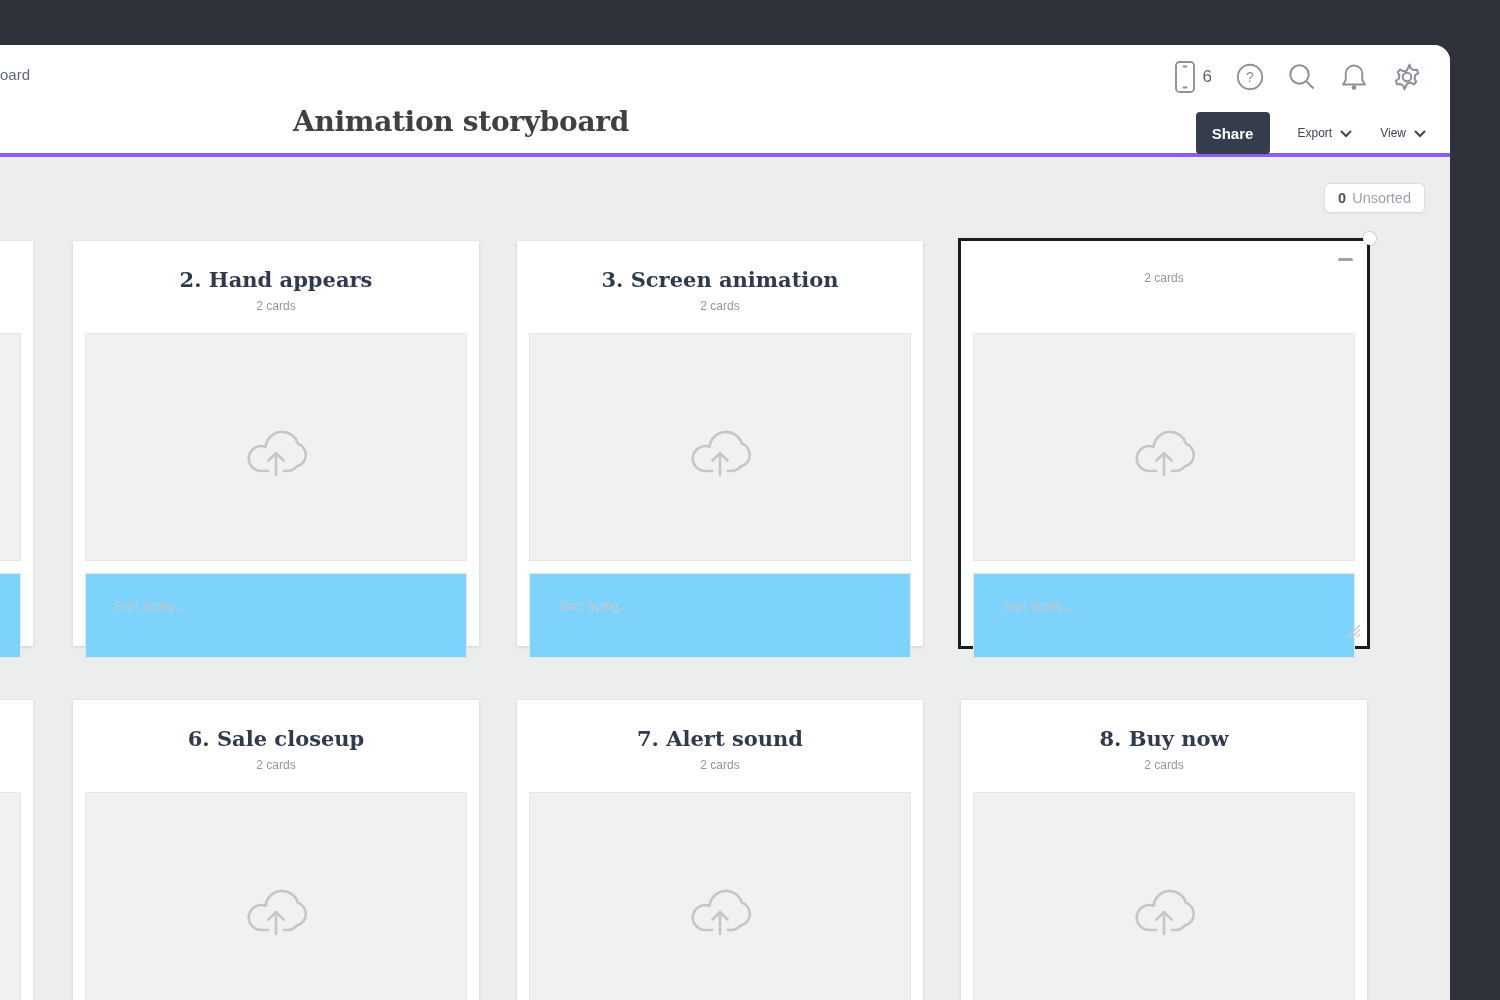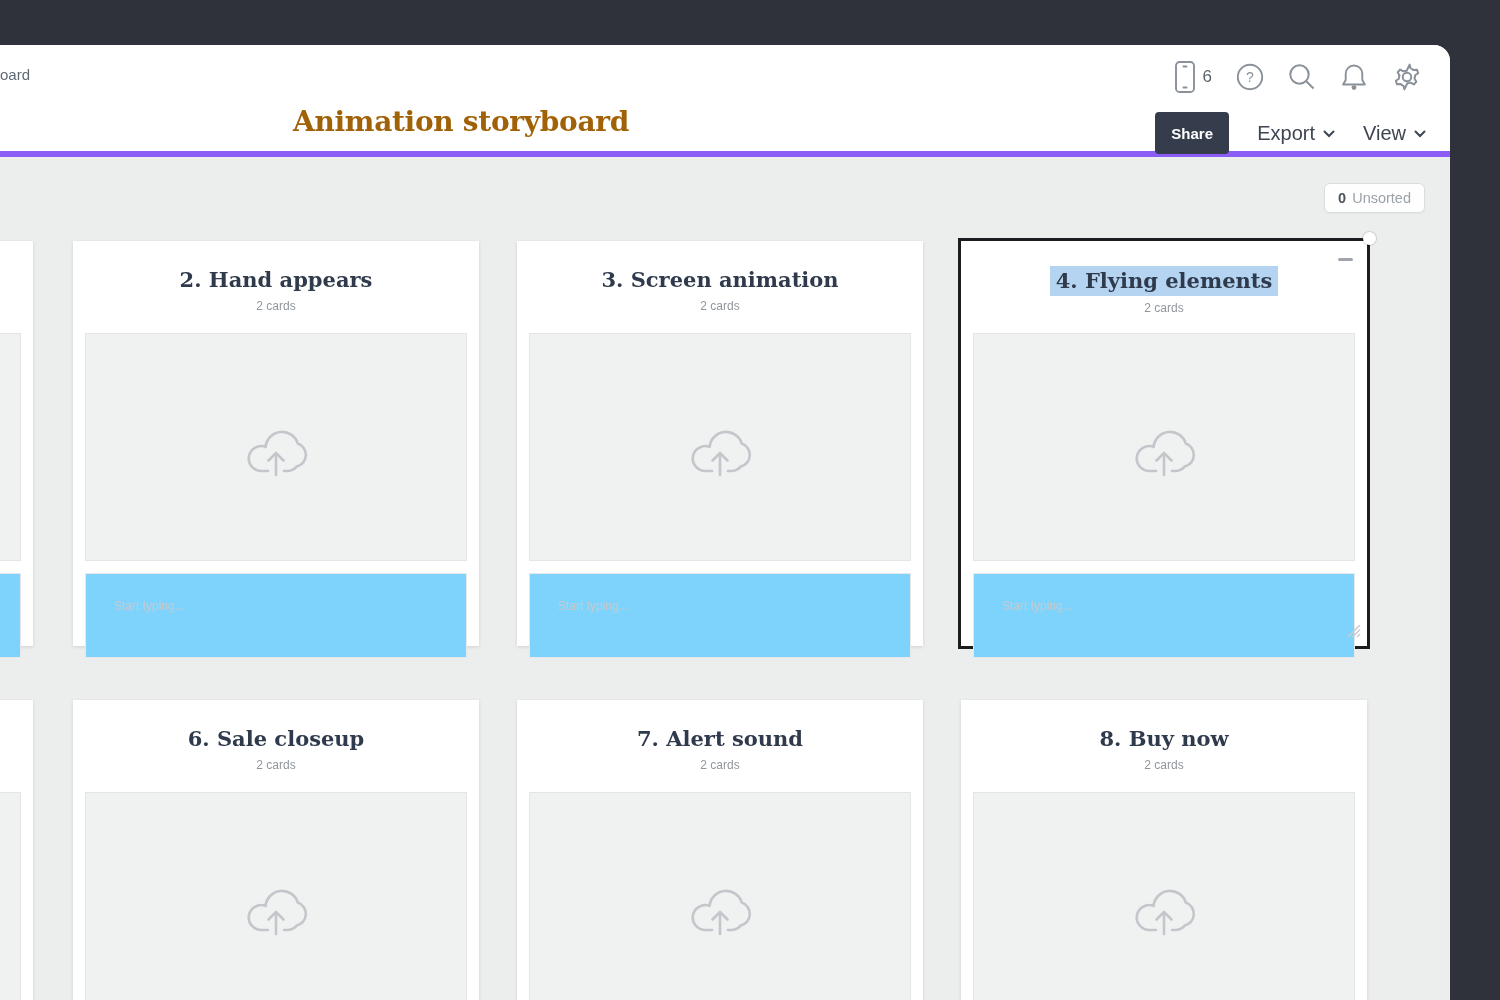--- a/index.html
+++ b/index.html
@@ -8,47 +8,47 @@
 
   
   .window {
     position:absolute; left:0; top:45px; width:1450px; height:955px;
     background:#ECEDED; border-top-right-radius:16px; overflow:hidden;
   }
 
   
   .header {
     position:absolute; left:0; top:0; width:100%; height:112px;
-    background:#FFFFFF; border-bottom:6px solid #8b5cf6;
+    background:#FFFFFF; border-bottom:4px solid #8b5cf6;
   }
   .breadcrumb-partial {
     position:absolute; left:0; top:21px; font-size:15px; color:#5F6974;
   }
   .top-icons {
     position:absolute; right:28px; top:12px; height:40px;
     display:flex; align-items:center; gap:24px; color:#8A9199;
   }
   .icon-btn { display:flex; align-items:center; gap:7px; cursor:pointer; }
   .icon-btn svg { display:block; }
   .phone-count { font-size:17px; color:#5B636D; }
   .page-title {
     position:absolute; left:293px; top:60px;
     font-family:"DejaVu Serif", serif; font-weight:bold;
-    font-size:28px; color:#a16207; letter-spacing:-0.3px;
+    font-size:28px; color:#404040; letter-spacing:-0.3px;
   }
   .header-actions {
     position:absolute; right:24px; top:67px; display:flex; align-items:center; gap:28px;
   }
   .share-btn {
     background:#353D4C; color:#FFFFFF; border:none; border-radius:4px;
     width:74px; height:42px; font-size:15px; font-weight:bold;
     font-family:"Liberation Sans", sans-serif; cursor:pointer;
   }
   .menu-btn {
-    display:flex; align-items:center; gap:8px; font-size:20px; color:#3D4551;
+    display:flex; align-items:center; gap:8px; font-size:12px; color:#3D4551;
     background:none; border:none; cursor:pointer; font-family:"Liberation Sans", sans-serif;text-align:center;
   }
   .menu-btn svg { margin-top:2px; }
 
   
   .unsorted-badge {
     position:absolute; right:25px; top:138px; height:30px;
     display:flex; align-items:center; gap:6px; padding:0 13px;
     background:#FEFEFE; border:1px solid #DADDE0; border-radius:6px;
     box-shadow:0 1px 2px rgba(0,0,0,0.04); font-size:14.5px; cursor:pointer;
@@ -189,21 +189,20 @@
         <path d="M30 57 H24 A12.5 12.5 0 1 1 27.6 32.8 A16.5 16.5 0 0 1 59.8 29.6 A12 12 0 0 1 58.6 52.6 Q55.4 56.4 50 57 H46"></path>
         <line x1="38" y1="61" x2="38" y2="40"></line>
         <polyline points="30.5,46.5 38,39 45.5,46.5"></polyline>
       </svg>
     </div>
     <textarea class="note-input" placeholder="Start typing..." style=""></textarea>
   </div>
 
   <div class="card selected" style="left:961px; top:196px;">
     <div class="card-head">
-      <div class="card-title">4. Flying elements</div>
       <div class="card-subtitle">2 cards</div>
     </div>
     <div class="upload-zone">
       <svg width="76" height="66" viewBox="0 0 76 66" fill="none" stroke="#C3C7CB" stroke-width="2.6" stroke-linecap="round" stroke-linejoin="round">
         <path d="M30 57 H24 A12.5 12.5 0 1 1 27.6 32.8 A16.5 16.5 0 0 1 59.8 29.6 A12 12 0 0 1 58.6 52.6 Q55.4 56.4 50 57 H46"></path>
         <line x1="38" y1="61" x2="38" y2="40"></line>
         <polyline points="30.5,46.5 38,39 45.5,46.5"></polyline>
       </svg>
     </div>
     <textarea class="note-input" placeholder="Start typing..." style=""></textarea>

